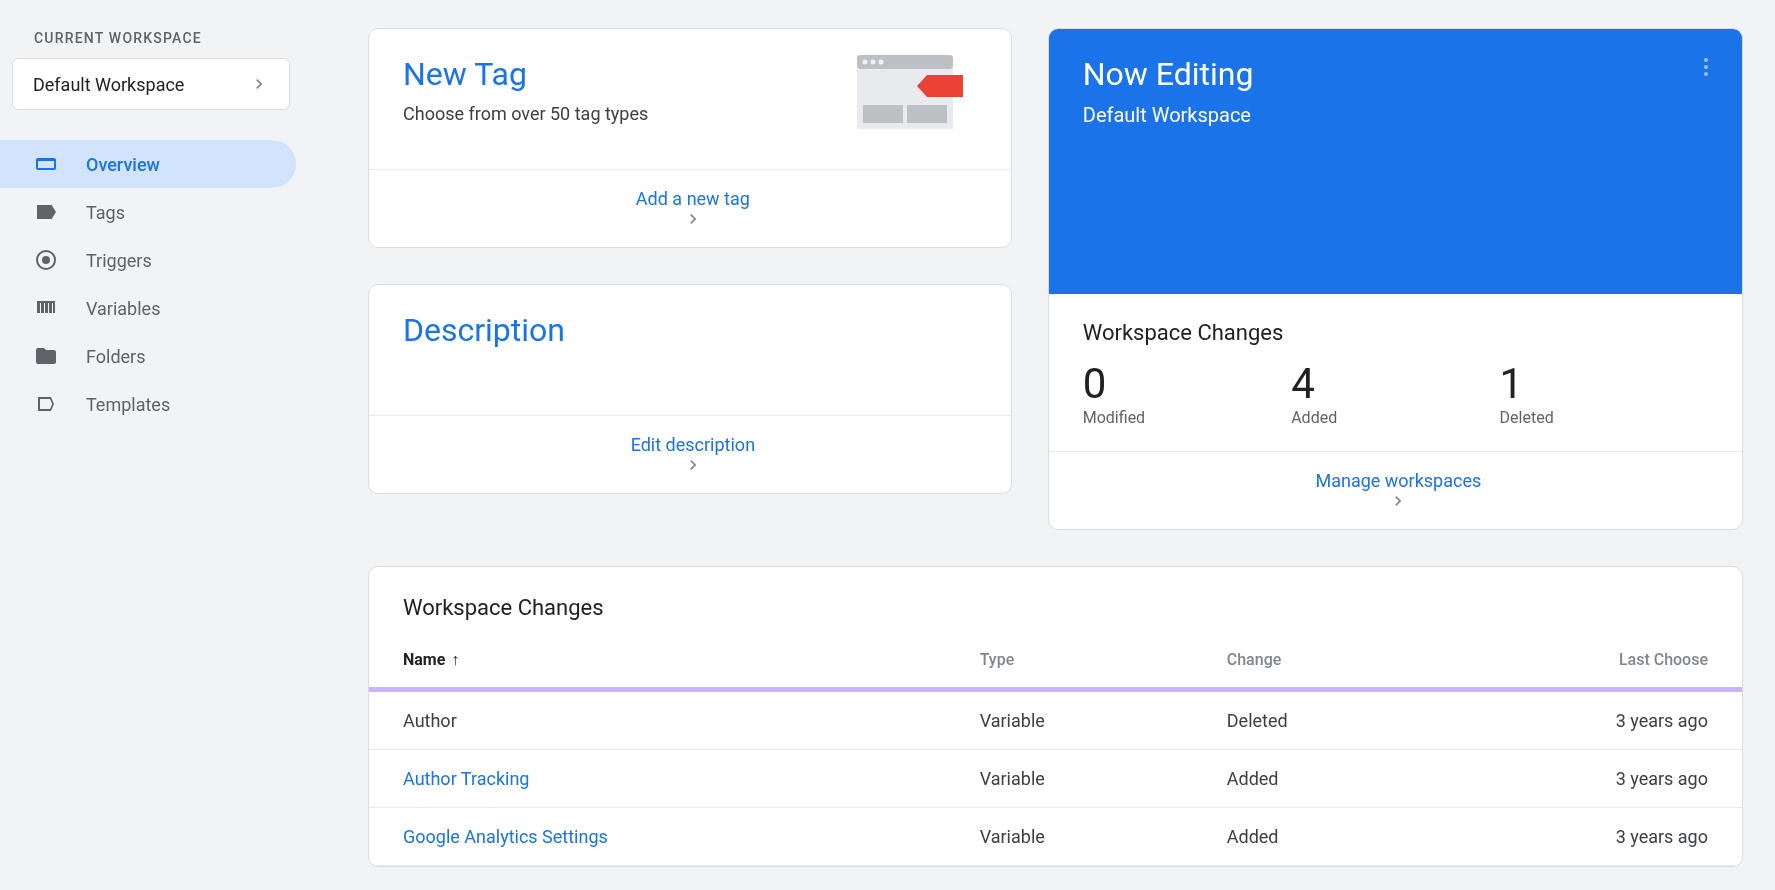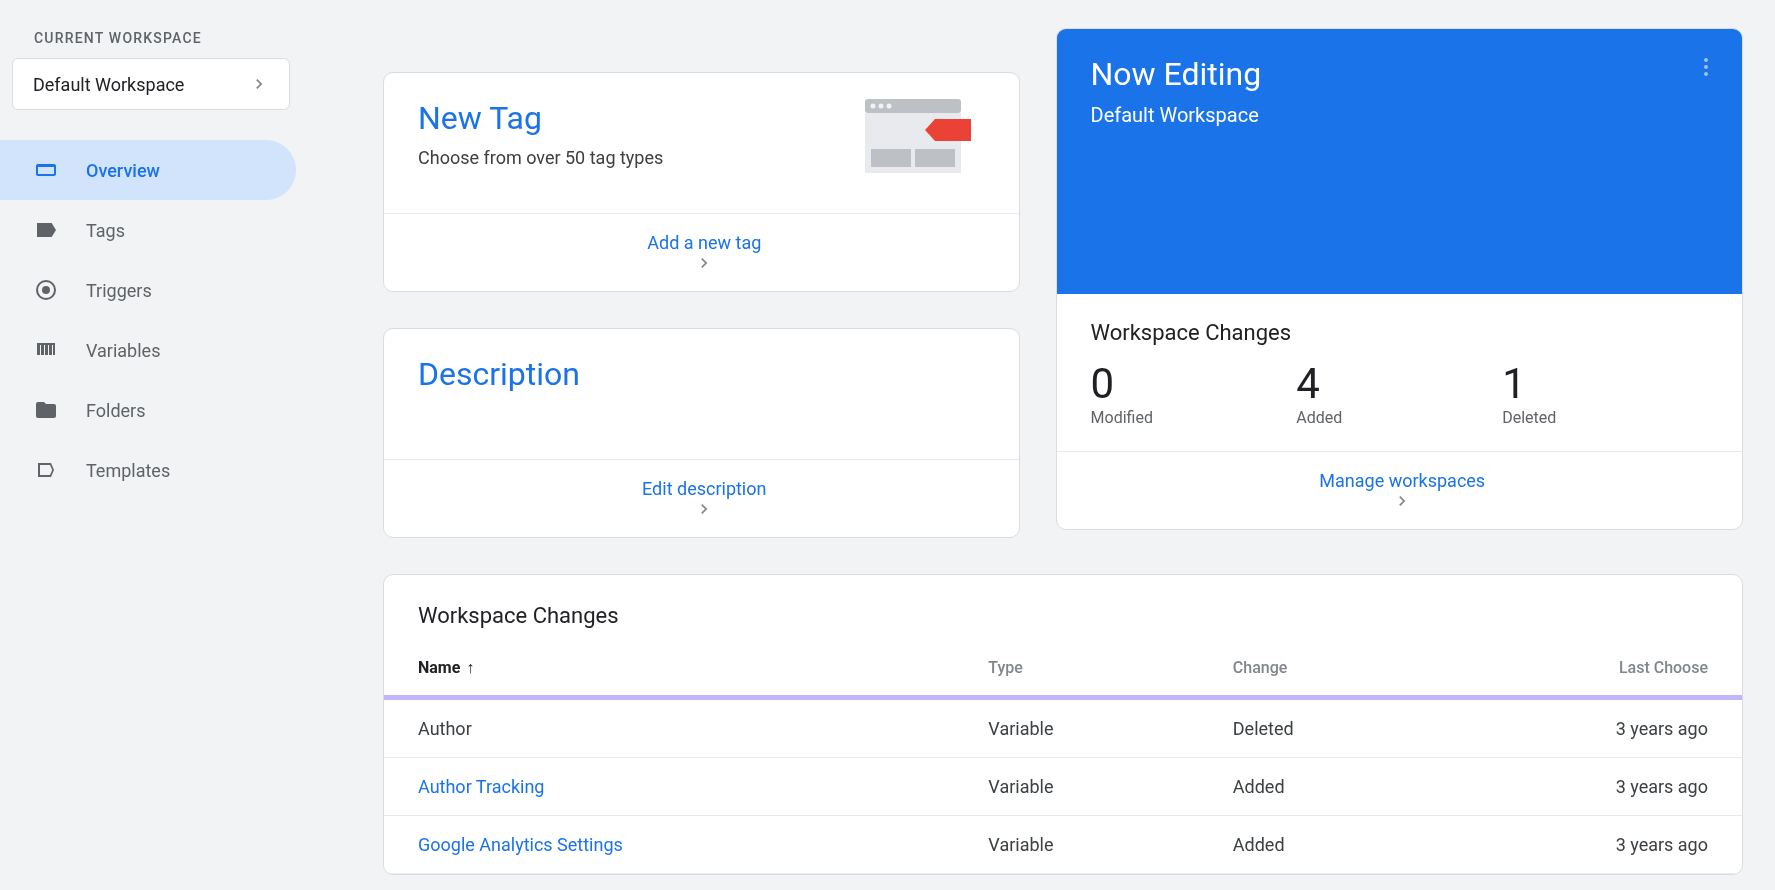--- a/index.html
+++ b/index.html
@@ -4,21 +4,21 @@
 <style>
   * { box-sizing: border-box; margin: 0; padding: 0; }
   body {
     font-family: 'Google Sans', Roboto, Arial, sans-serif;
     background: #f1f3f4;
     color: #202124;
     width: 1775px;
     height: 890px;
     overflow: hidden;
   }
-  .layout { display: flex; height: 100%; gap: 15px; }
+  .layout { display: flex; height: 100%; }
   .sidebar { width: 322px; padding: 30px 0 0 0; flex-shrink: 0; }
   .ws-label {
     font-size: 14px;
     letter-spacing: 1.2px;
     color: #5f6368;
     font-weight: 500;
     margin: 0 0 12px 34px;
   }
   .ws-selector {
     background: #fff;
@@ -30,40 +30,40 @@
     align-items: center;
     justify-content: space-between;
     padding: 0 20px;
     cursor: pointer;
   }
   .ws-selector span { font-size: 18px; color: #202124; }
   .nav { list-style: none; }
   .nav-item {
     display: flex;
     align-items: center;
-    height: 60px;
+    height: 48px;
     padding-left: 34px;
     cursor: pointer;
     color: #5f6368;
     font-size: 18px;
     gap: 28px;
   }
   .nav-item.active {
     background: #d2e3fc;
     color: #1a73e8;
     border-top-right-radius: 30px;
     border-bottom-right-radius: 30px;
     margin-right: 26px;
     font-weight: 500;
   }
   .nav-item.active .nav-icon { fill: #1a73e8; }
   .nav-icon { width: 24px; height: 24px; fill: #5f6368; flex-shrink: 0; }
   .main { flex: 1; padding: 28px 32px 0 46px; overflow: auto; }
   .row { display: flex; gap: 36px; }
-  .col-left { flex: 1; display: flex; flex-direction: column; gap: 36px; margin-top: 44px; }
+  .col-left { flex: 1; display: flex; flex-direction: column; gap: 36px; }
   .col-right { flex: 1.08; }
   .card {
     background: #fff;
     border: 1px solid #dadce0;
     border-radius: 10px;
     overflow: hidden;
   }
   .card-body { padding: 26px 34px 36px 34px; }
   .card-title {
     font-size: 32px;

